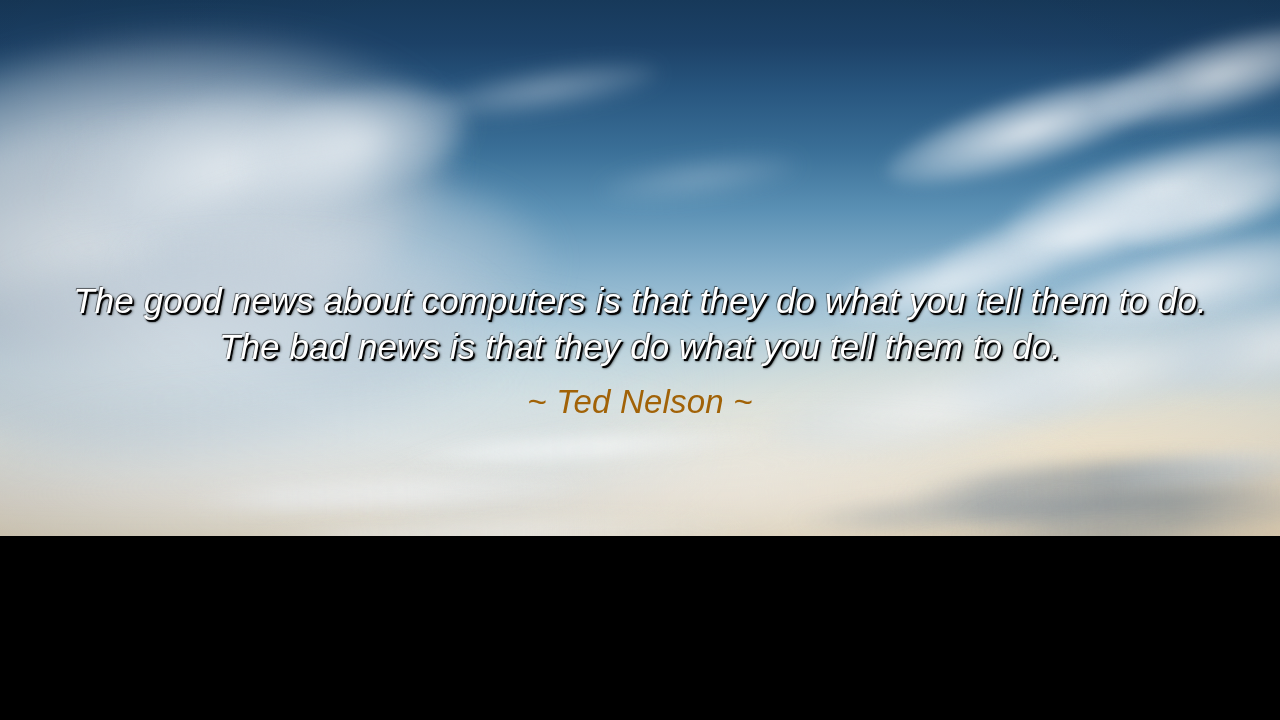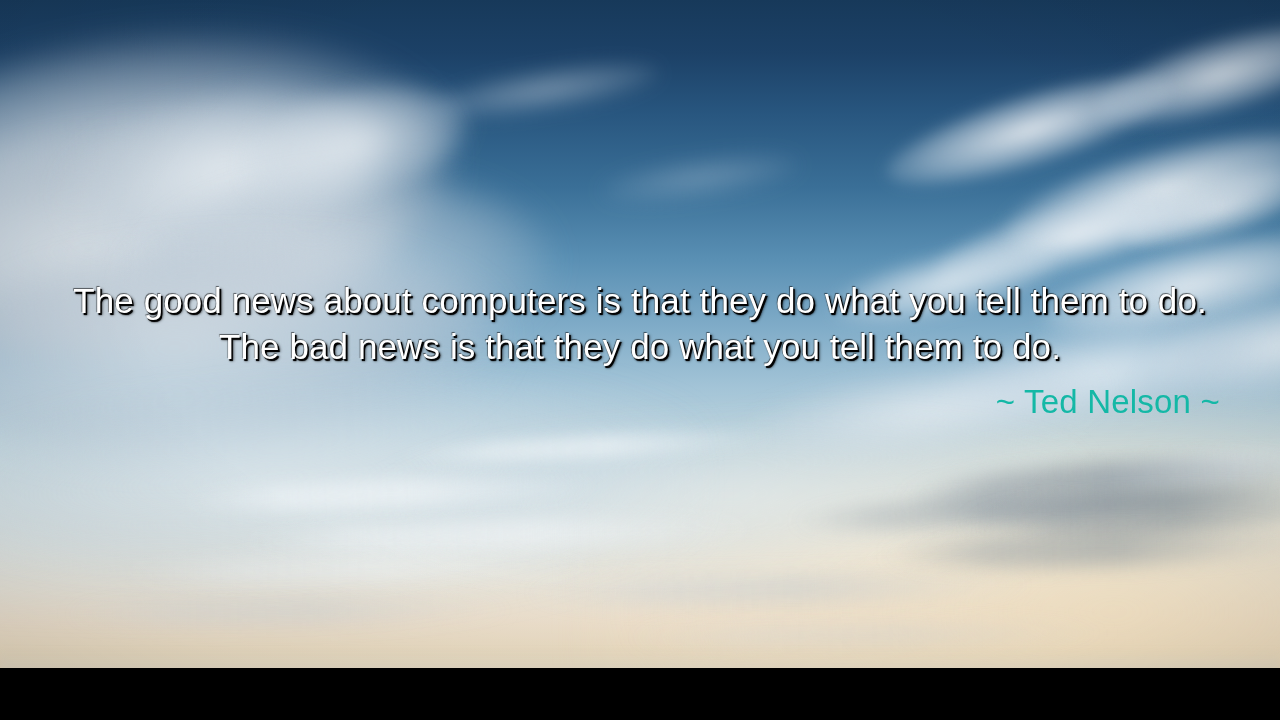--- a/index.html
+++ b/index.html
@@ -8,22 +8,23 @@
     padding: 0;
     background: #000;
   }
   body {
     font-family: "Liberation Sans", sans-serif;
   }
 
   #stage {
     position: relative;
     width: 1280px;
-    height: 668px;
+    height: 536px;
     overflow: hidden;
+    font-style: italic;
   }
   
   .sky-base2 {
     position: absolute;
     inset: 0;
     background:
       linear-gradient(to bottom,
         #17395a 0%,
         #1c4167 8%,
         #28567f 17%,
@@ -581,16 +582,16 @@
   <div class="land-tex-a"></div>
   <div class="land-mid"></div>
   <div class="land-tex-b"></div>
   <div class="land-near"></div>
   <div class="land-tex-c"></div>
 
   <div class="vignette"></div>
 
   <div class="quote-block">
     <p class="quote-text" style="color: rgb(255, 255, 255);">The good news about computers is that they do what you tell them to do. The bad news is that they do what you tell them to do.</p>
-    <p class="quote-author" style="color: #14b8a6; text-align: right;">~ Ted Nelson ~</p>
+    <p class="quote-author" style="color: #a16207;">~ Ted Nelson ~</p>
   </div>
 
 </div>
 
 </body></html>

